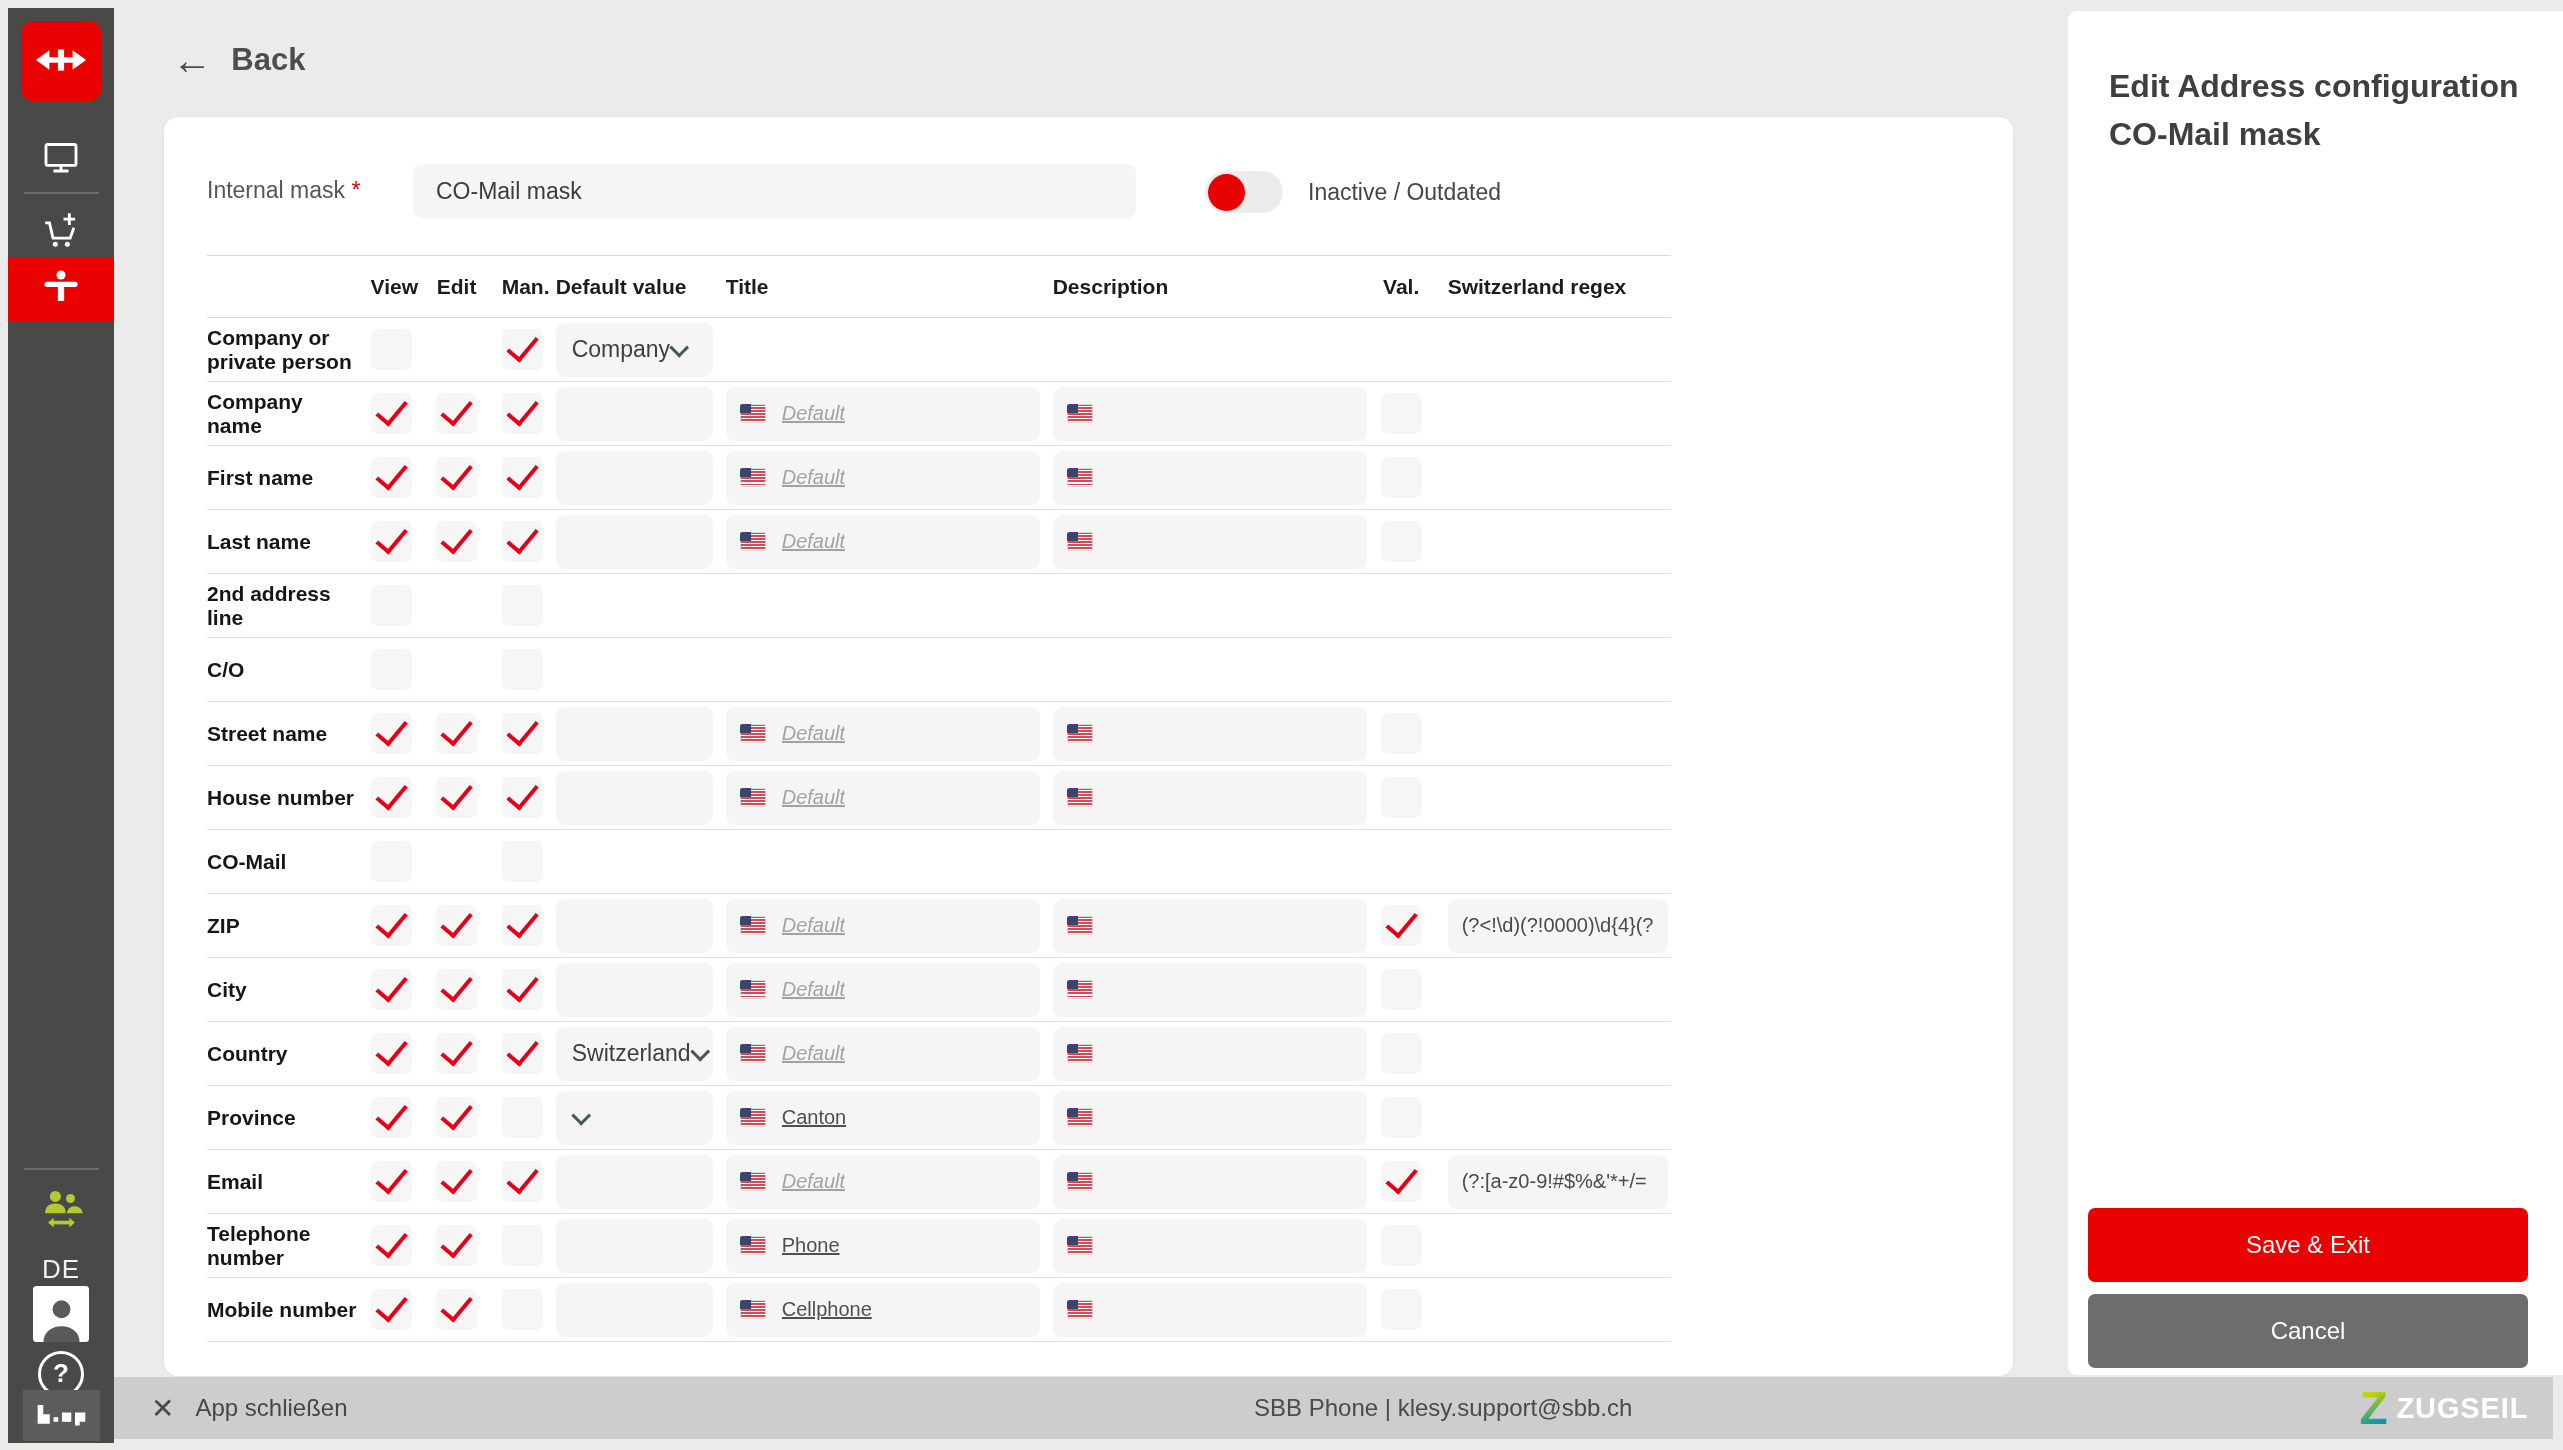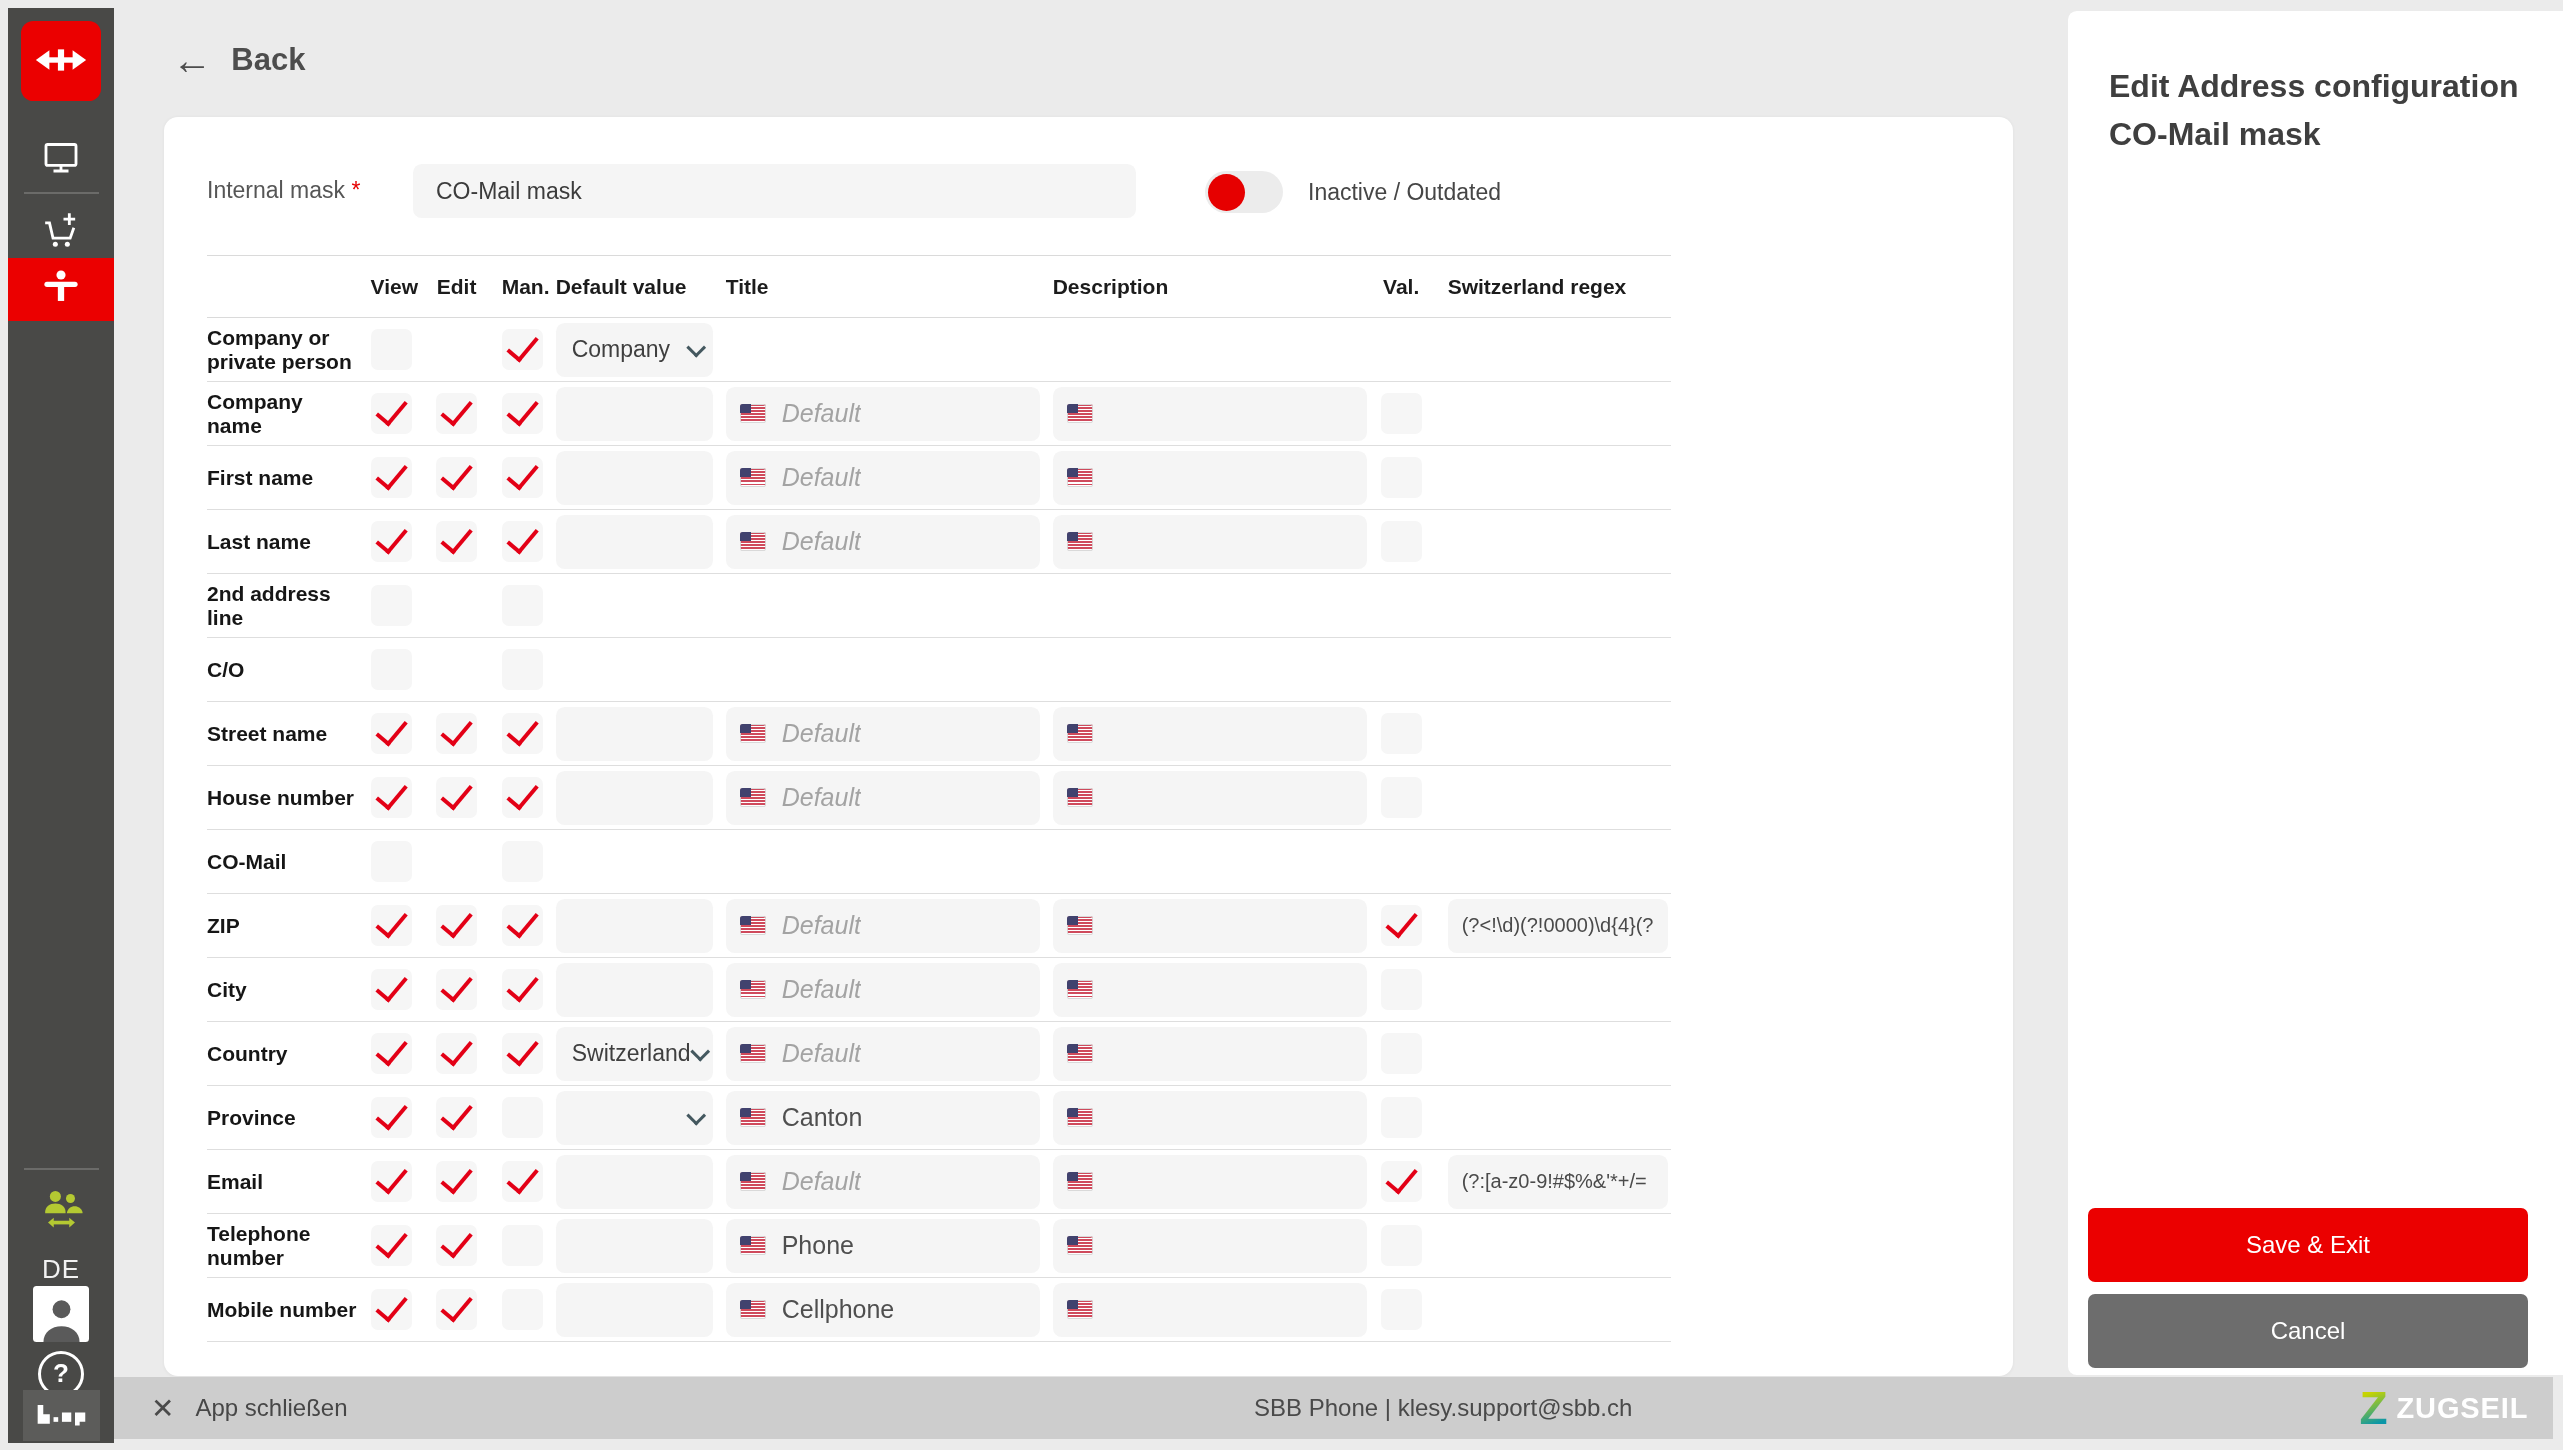--- a/index.html
+++ b/index.html
@@ -36,26 +36,26 @@
   .tbl{position:absolute;left:43px;top:138px;width:1464px;}
   .grid{display:grid;grid-template-columns:153px 10.5px 41px 24.6px 41px 24.6px 41px 13px 157px 13px 314px 13px 314px 14px 41px 26px 220px;align-items:center;}
   .thead{height:61px;border-top:1.8px solid #dadada;border-bottom:1.8px solid #dadada;}
   .th{font-size:21px;font-weight:bold;color:#1c1c1c;}
   .th.c{text-align:center;}
   .row{height:63px;border-bottom:1.8px solid #dedede;}
   .row-label{font-size:21px;font-weight:bold;color:#161616;line-height:24px;}
   .cb{width:41px;height:41px;background:#f6f6f6;border-radius:7px;display:flex;align-items:center;justify-content:center;cursor:pointer;}
   .check{width:13px;height:25.5px;border-right:4.4px solid #e30016;border-bottom:4.4px solid #e30016;transform:rotate(40deg) translate(-2.6px,-3.5px);}
   .field{height:54px;background:#f5f5f5;border-radius:8.8px;display:flex;align-items:center;padding:0 14px;box-sizing:border-box;cursor:text;}
-  .field.sel{cursor:pointer;justify-content:space-between;padding:0 12.3px 0 16px;}
+  .field.sel{cursor:pointer;justify-content:flex-start;padding:0 12.3px 0 16px;}
   .sel-text{font-size:23px;color:#3f3f3f;white-space:nowrap;}
   .chev{width:10.5px;height:10.5px;border-right:3.5px solid #44585f;border-bottom:3.5px solid #44585f;transform:rotate(45deg) translateY(-3.5px);flex:0 0 auto;}
   .flag{width:26px;height:18.5px;flex:0 0 auto;border-radius:2.6px;background:repeating-linear-gradient(#cf4a5c 0 1.7px,#fff 1.7px 3.1px);position:relative;box-shadow:inset 0 0 0 0.9px #d9d9d9;margin-right:16px;}
   .flag::before{content:"";position:absolute;left:0;top:0;width:11.4px;height:8.8px;background:#41426e;border-radius:2.6px 0 0 0;}
-  .f-text{font-size:25px;color:#4f4f4f;white-space:nowrap;overflow:hidden;}
+  .f-text{font-size:20px;color:#4f4f4f;white-space:nowrap;overflow:hidden;text-decoration:underline;}
   .f-text.ph{font-style:italic;color:#a3a3a3;}
   .regex-text{font-size:20px;color:#4a4a4a;white-space:nowrap;overflow:hidden;}
 
   
   .panel{position:absolute;left:2068px;top:11.4px;width:548px;height:1364px;background:#fff;border-radius:8.8px;}
   .panel-title{position:absolute;left:41px;top:51px;font-size:32px;font-weight:bold;color:#3f3f3f;line-height:48px;}
   .btn{position:absolute;left:20px;width:440px;height:74px;border:none;border-radius:7px;color:#fff;font-size:24px;font-family:"Liberation Sans",sans-serif;cursor:pointer;}
   .btn-save{top:1197px;background:#eb0000;text-align:center;}
   .btn-cancel{top:1283px;background:#6d6d6d;}
 

